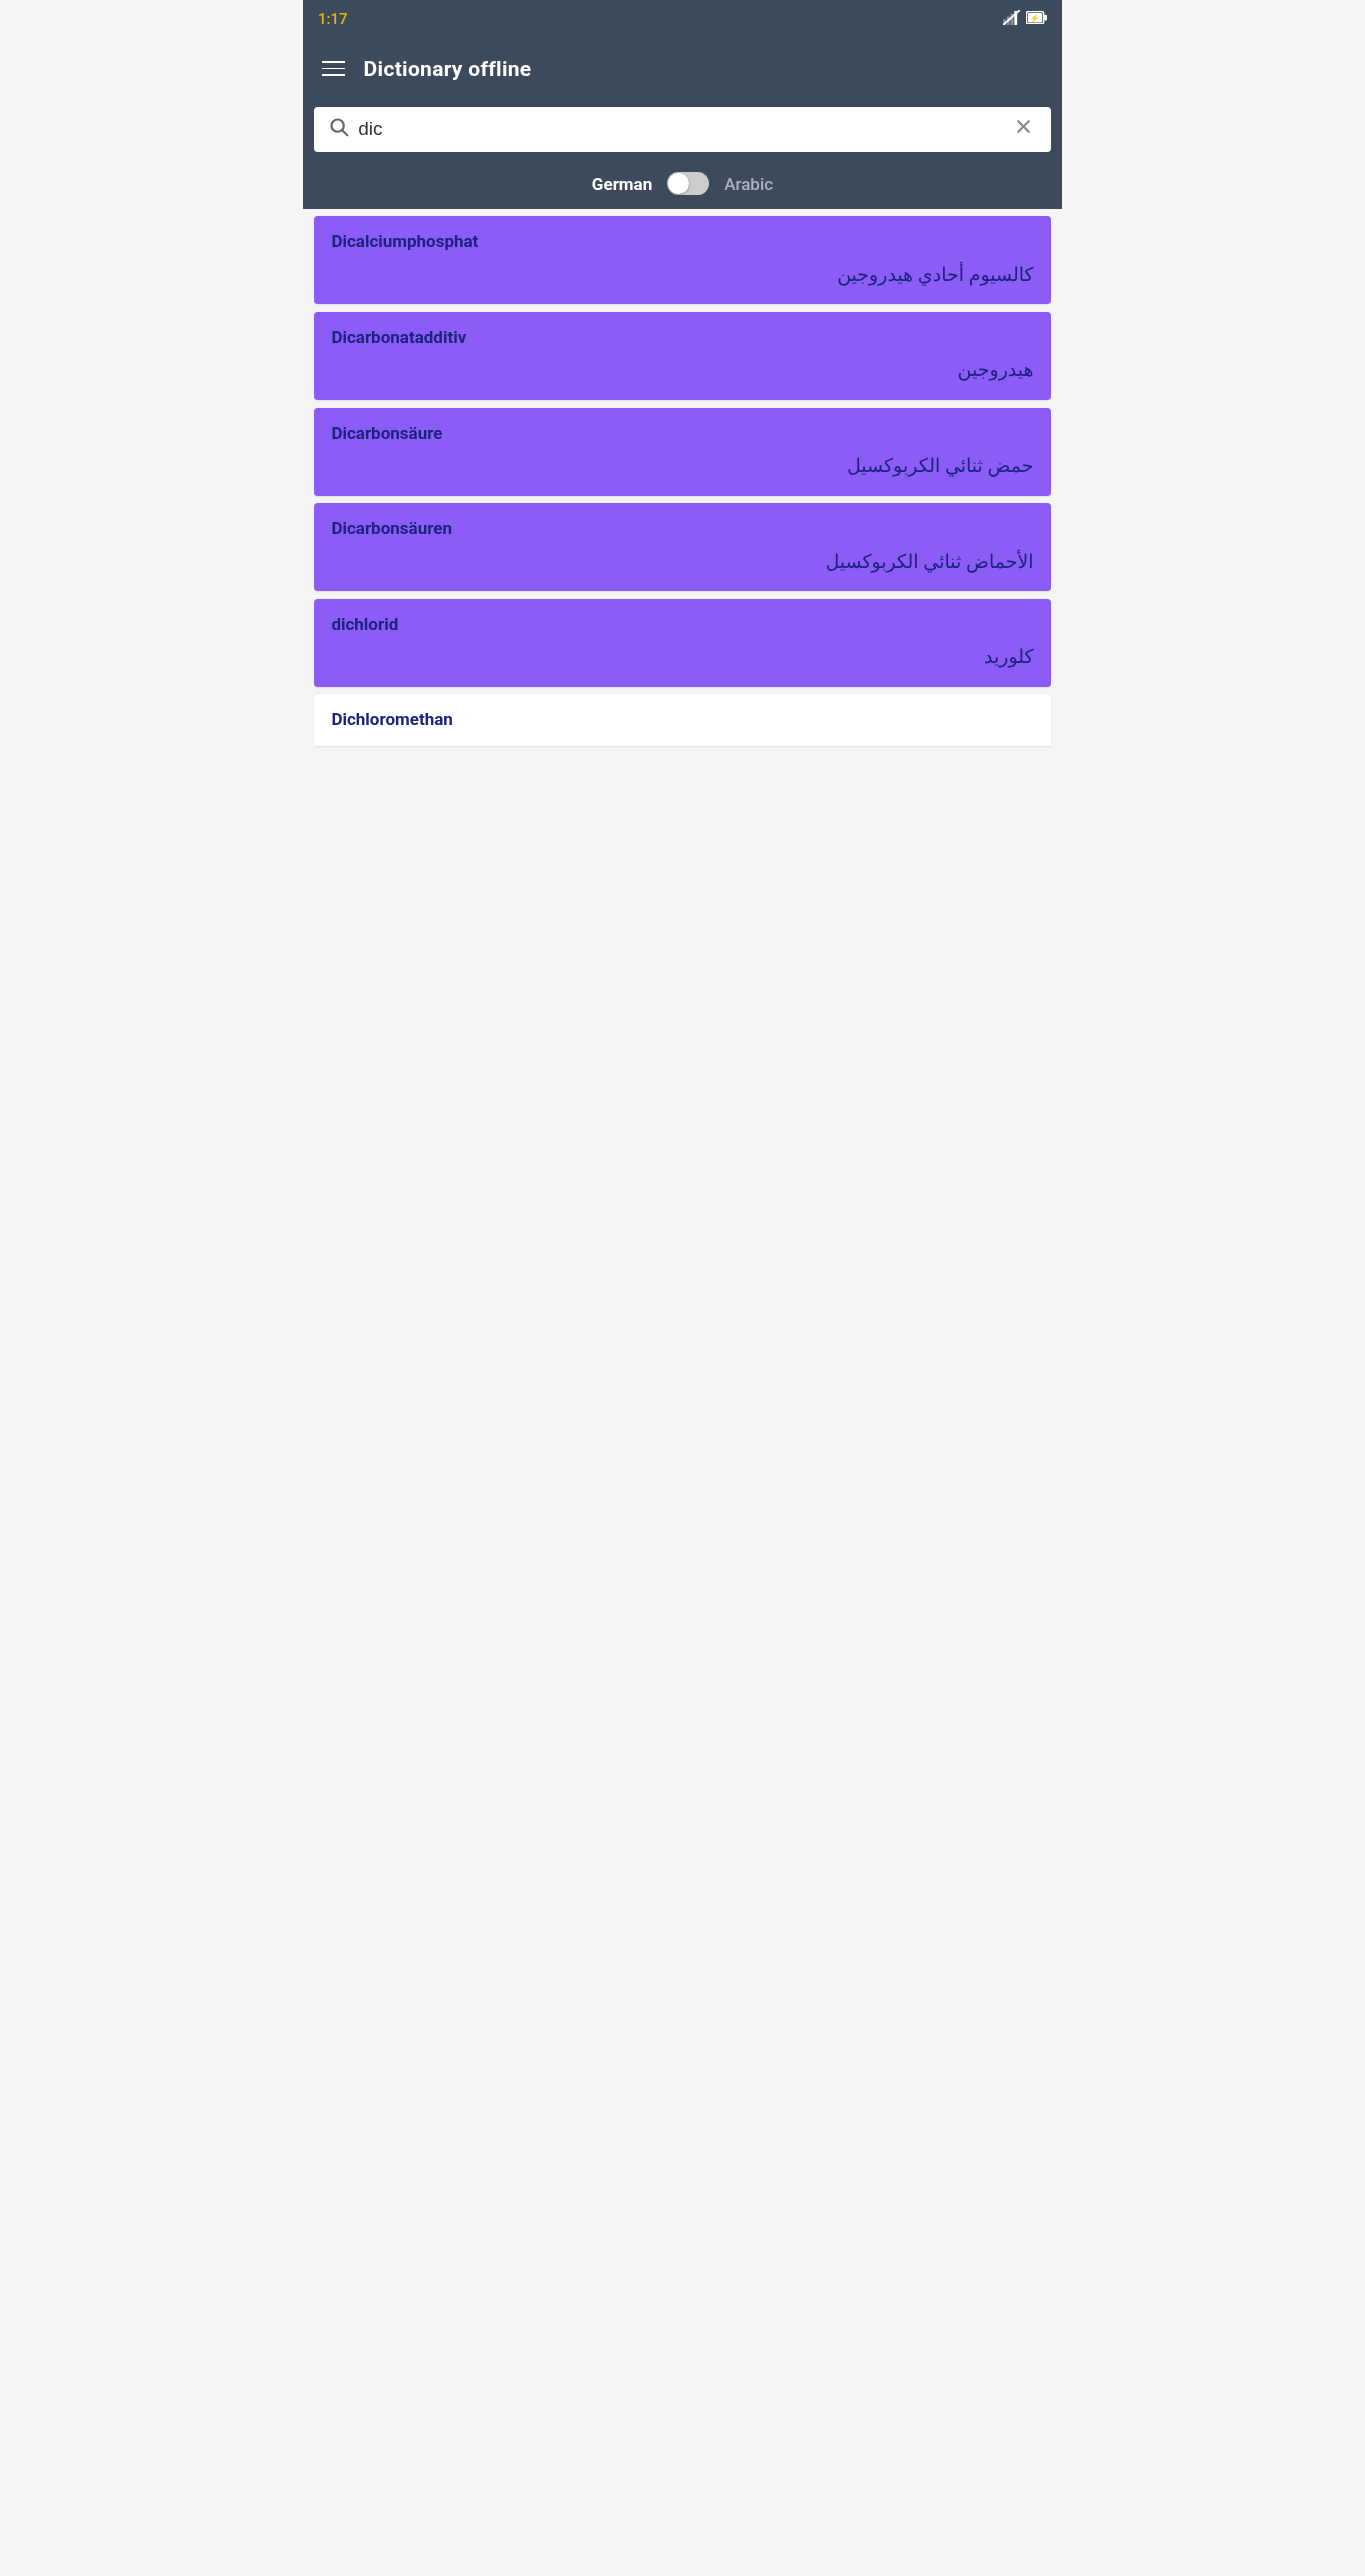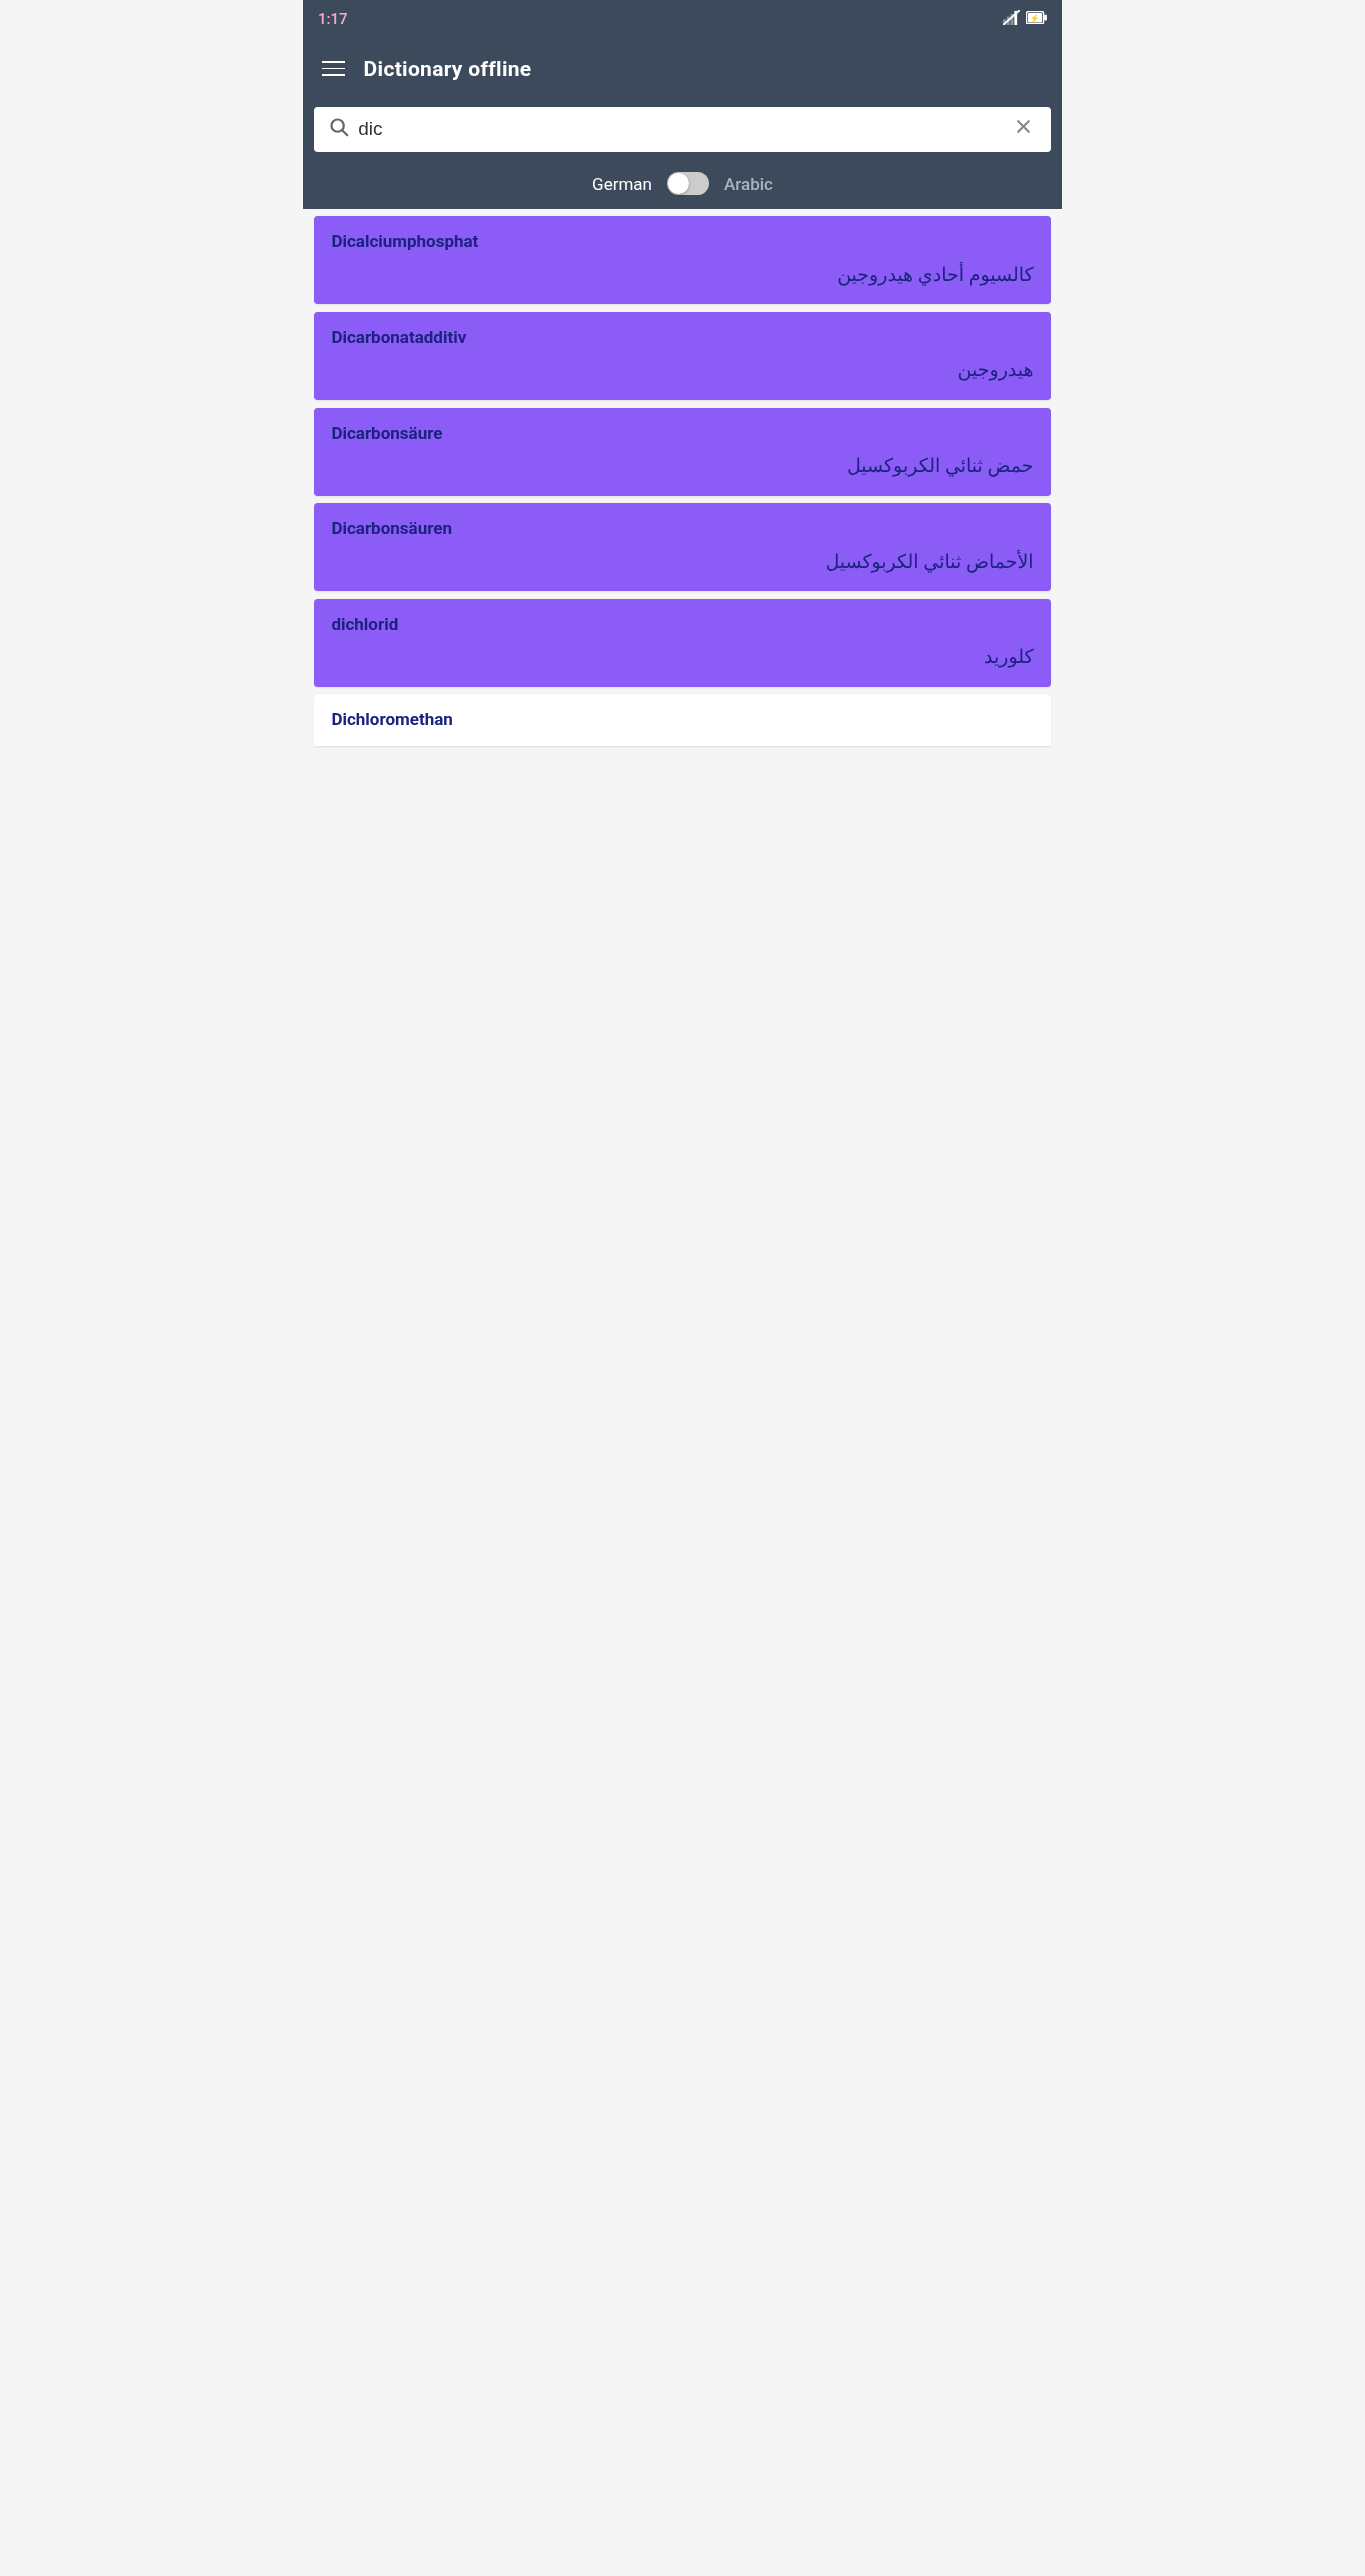--- a/index.html
+++ b/index.html
@@ -12,21 +12,21 @@
     body {
       font-family: 'Roboto', Arial, sans-serif;
       background-color: #f5f5f5;
       max-width: 759px;
       margin: 0 auto;
       min-height: 100vh;
     }
 
     .status-bar {
       background-color: #3d4a5c;
-      color: #f9a8d4;
+      color: #eab308;
       display: flex;
       justify-content: space-between;
       align-items: center;
       padding: 7.6px 15px;
       height: 38px;
     }
 
     .status-time {
       font-size: 15px;
       font-weight: 500;
@@ -128,21 +128,21 @@
       gap: 15px;
     }
 
     .lang-label {
       font-size: 17px;
       color: white;
       font-weight: 500;
     }
 
     .lang-label.active {
-      font-weight: normal;
+      font-weight: bold;
       color: white;
     }
 
     .lang-label.inactive {
       color: #aab4c0;
     }
 
     .toggle-switch {
       width: 42px;
       height: 23px;

